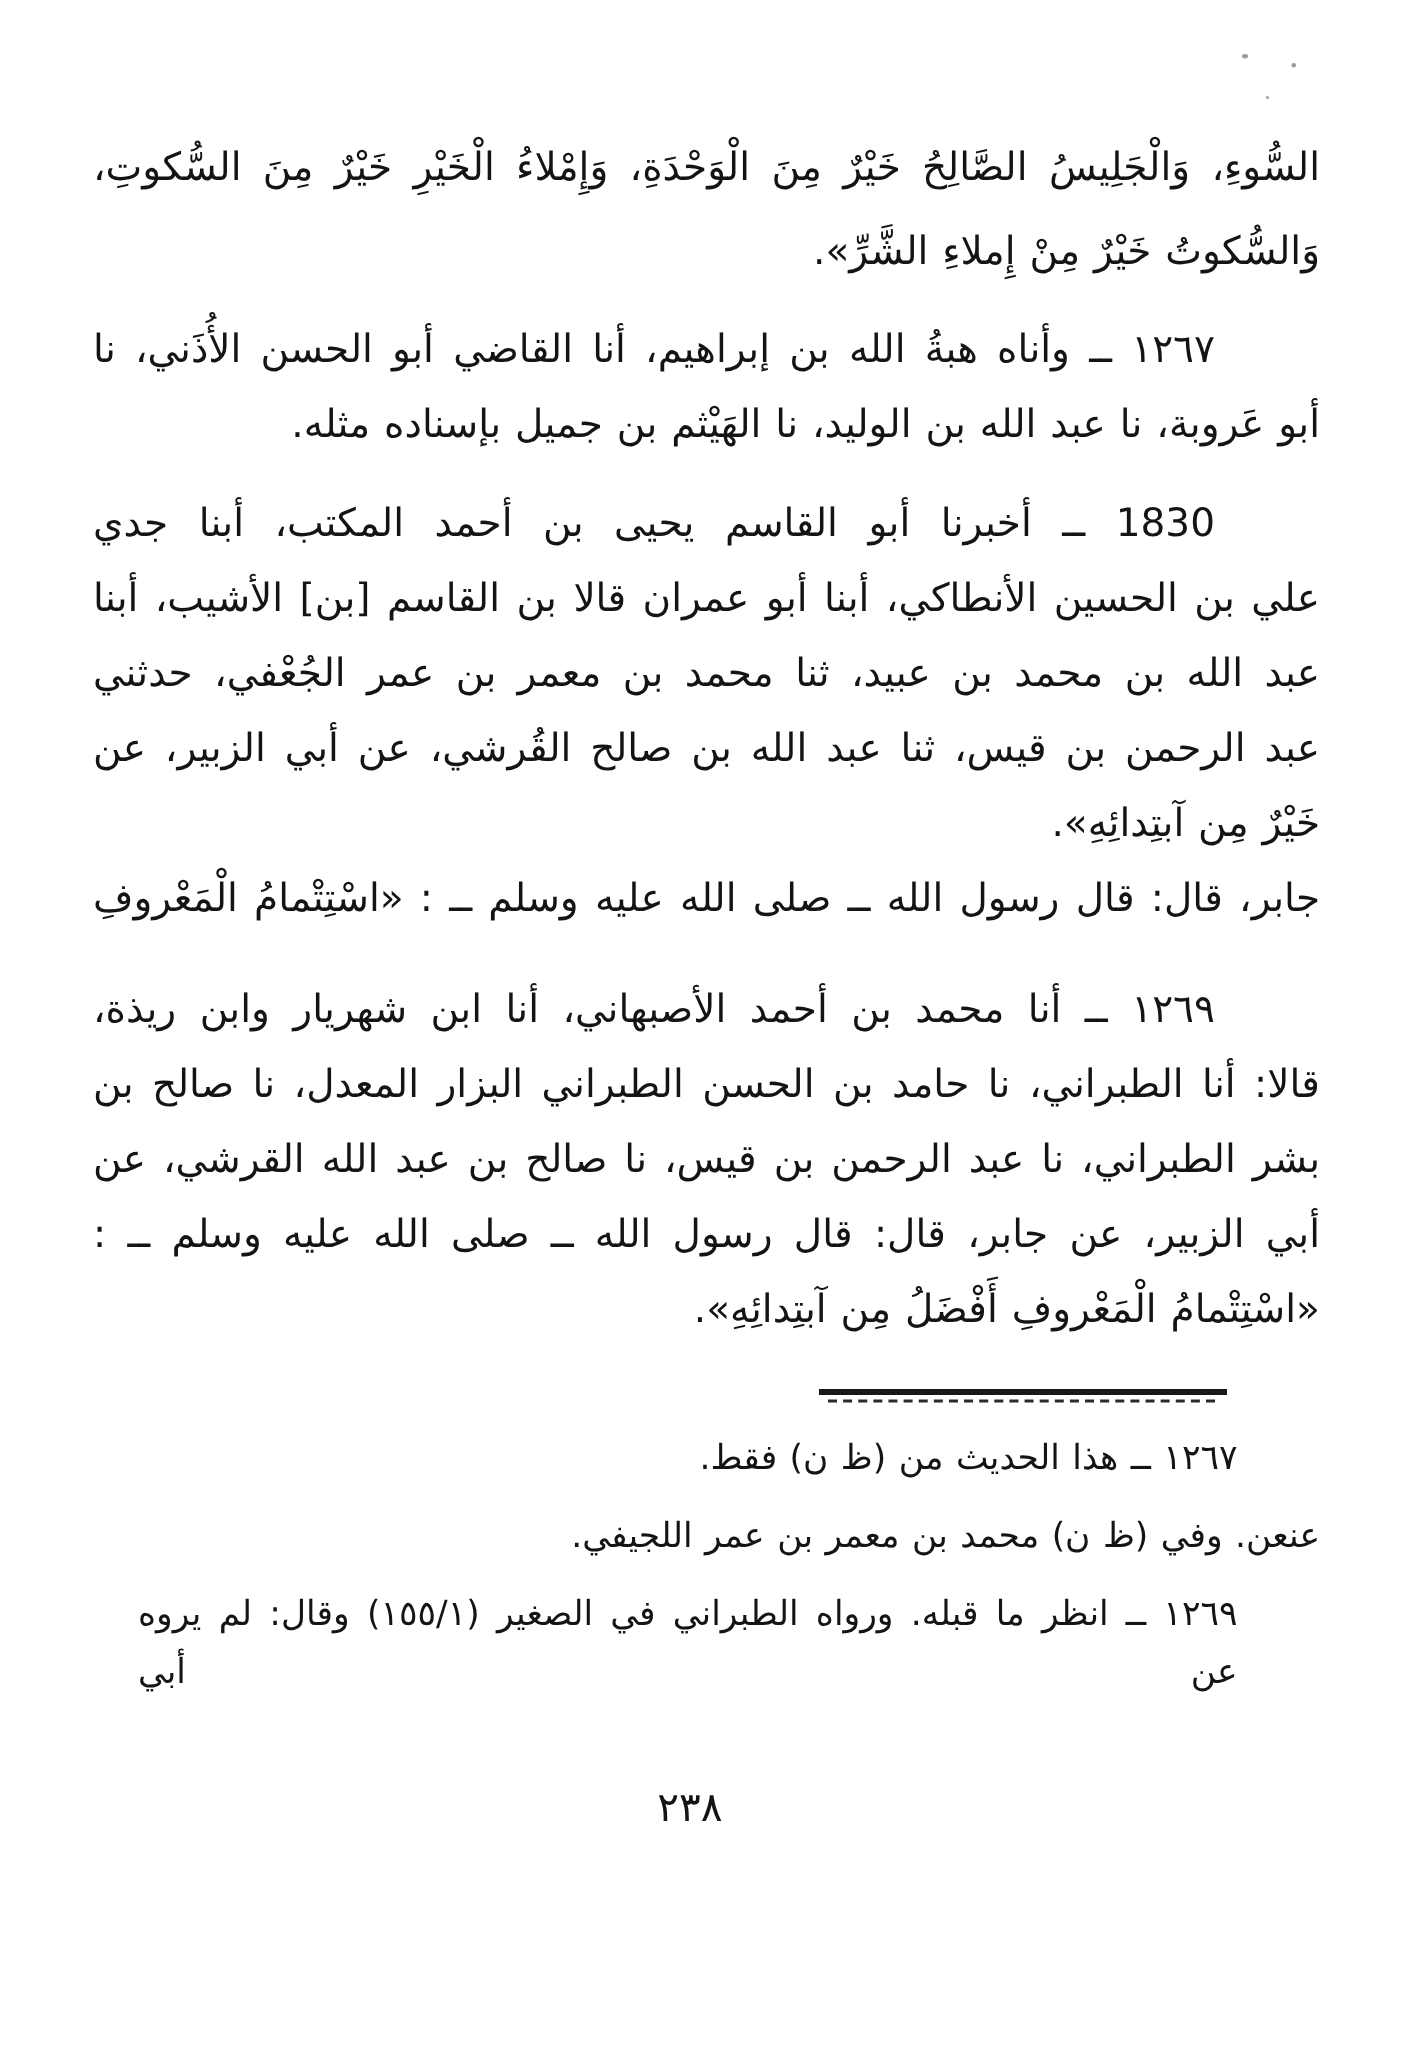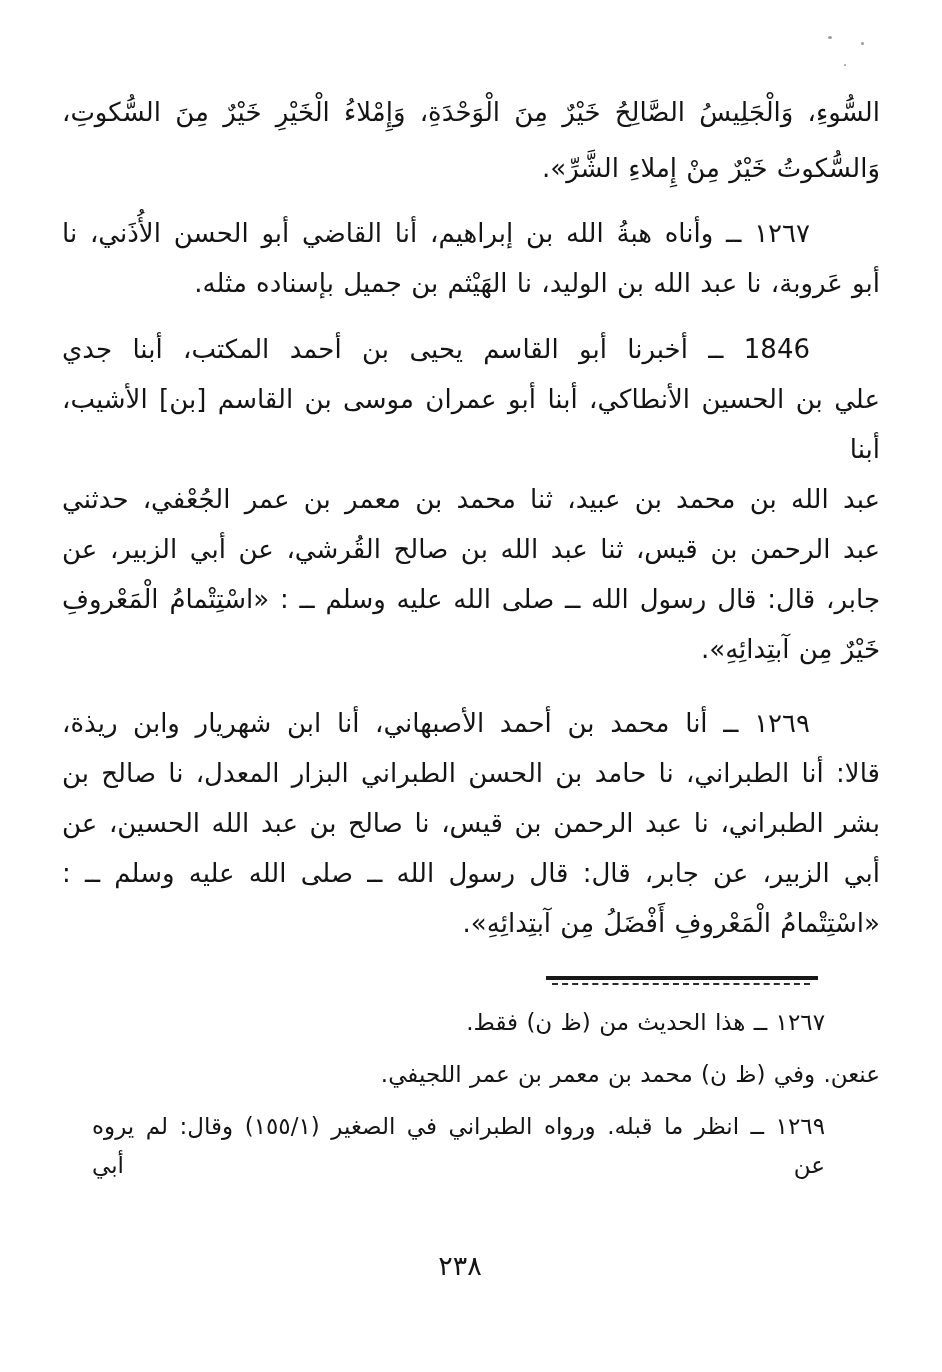--- a/index.html
+++ b/index.html
@@ -58,21 +58,21 @@
   }
   .footnotes{
     font-size:23px;
     line-height:39px;
     padding:18px 0 0 30px;
   }
   .fn{margin-bottom:13px;}
   .fn .first{padding-right:55px;}
   .page-number{
     position:absolute;
-    top:1250px; left:0; right:22px;
+    top:1190px; left:0; right:22px;
     text-align:center;text-align-last:center;
     font-size:27px;
     letter-spacing:2px;
   }
   
   .speck{position:absolute;background:#9a9a9a;border-radius:50%;}
   .speck.s1{width:4px;height:3px;top:36px;right:110px;}
   .speck.s2{width:3px;height:3px;top:42px;right:78px;}
   .speck.s3{width:2px;height:2px;top:64px;right:96px;}
 </style>
@@ -92,32 +92,32 @@
       <div class="line endline">وَالسُّكوتُ خَيْرٌ مِنْ إِملاءِ الشَّرِّ».</div>
     </div>
 
     <div class="para h1267">
       <div class="line first">١٢٦٧ ــ وأناه هبةُ الله بن إبراهيم، أنا القاضي أبو الحسن الأُذَني، نا</div>
       <div class="line endline">أبو عَروبة، نا عبد الله بن الوليد، نا الهَيْثم بن جميل بإسناده مثله.</div>
     </div>
 
 
     <div class="para h1268">
-      <div class="line first">1846 ــ أخبرنا أبو القاسم يحيى بن أحمد المكتب، أبنا جدي</div>
-      <div class="line">علي بن الحسين الأنطاكي، أبنا أبو عمران موسى بن القاسم [بن] الأشيب، أبنا</div>
+      <div class="line first">1830 ــ أخبرنا أبو القاسم يحيى بن أحمد المكتب، أبنا جدي</div>
+      <div class="line">علي بن الحسين الأنطاكي، أبنا أبو عمران قالا بن القاسم [بن] الأشيب، أبنا</div>
       <div class="line">عبد الله بن محمد بن عبيد، ثنا محمد بن معمر بن عمر الجُعْفي، حدثني</div>
       <div class="line">عبد الرحمن بن قيس، ثنا عبد الله بن صالح القُرشي، عن أبي الزبير، عن</div>
+      <div class="line endline">خَيْرٌ مِن آبتِدائِهِ».</div>
       <div class="line">جابر، قال: قال رسول الله ــ صلى الله عليه وسلم ــ : «اسْتِتْمامُ الْمَعْروفِ</div>
-      <div class="line endline">خَيْرٌ مِن آبتِدائِهِ».</div>
     </div>
 
     <div class="para h1269">
       <div class="line first">١٢٦٩ ــ أنا محمد بن أحمد الأصبهاني، أنا ابن شهريار وابن ريذة،</div>
       <div class="line">قالا: أنا الطبراني، نا حامد بن الحسن الطبراني البزار المعدل، نا صالح بن</div>
-      <div class="line">بشر الطبراني، نا عبد الرحمن بن قيس، نا صالح بن عبد الله الحسين، عن</div>
+      <div class="line">بشر الطبراني، نا عبد الرحمن بن قيس، نا صالح بن عبد الله القرشي، عن</div>
       <div class="line">أبي الزبير، عن جابر، قال: قال رسول الله ــ صلى الله عليه وسلم ــ :</div>
       <div class="line endline">«اسْتِتْمامُ الْمَعْروفِ أَفْضَلُ مِن آبتِدائِهِ».</div>
     </div>
 
     <div class="footnote-area">
       <div class="fn-sep"></div>
       <div class="fn-sep-dash"></div>
 
       <div class="footnotes">
         <div class="fn">

